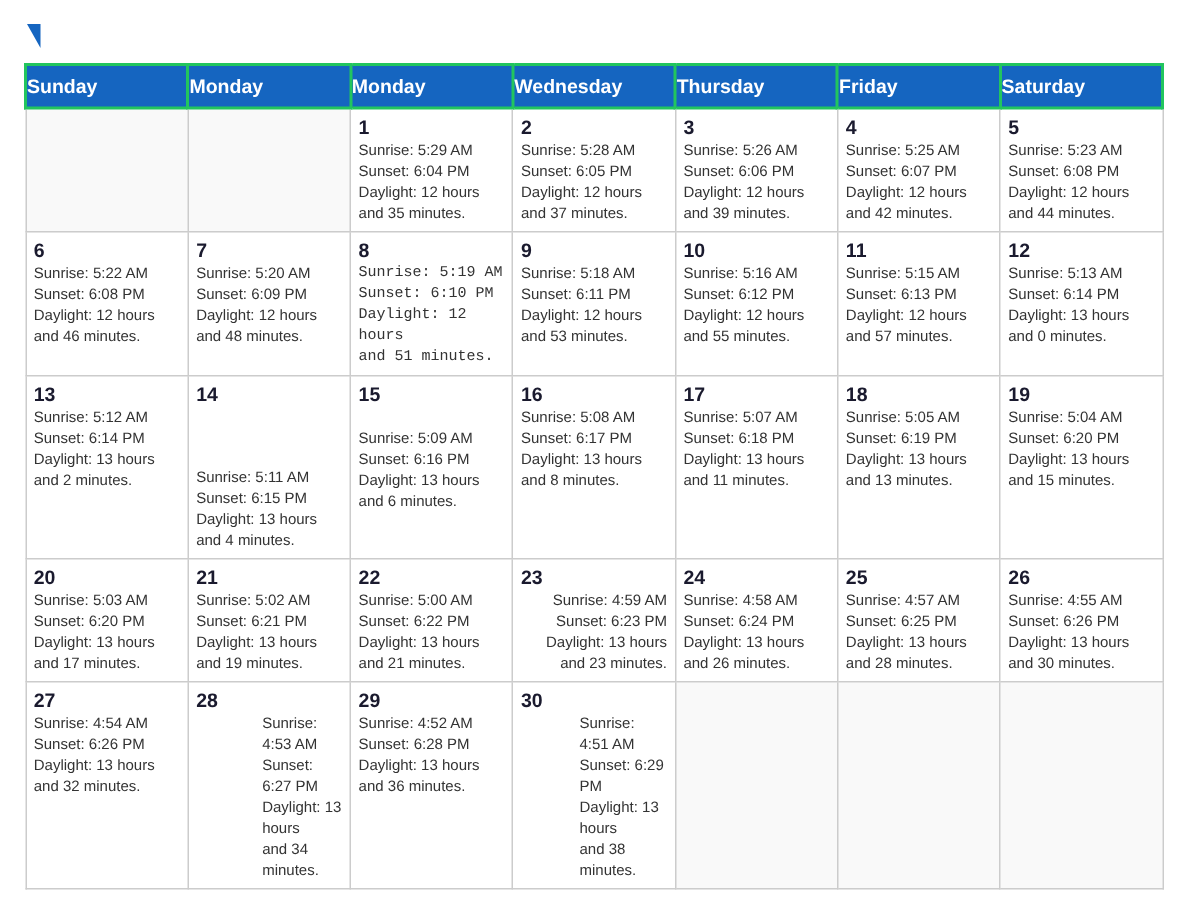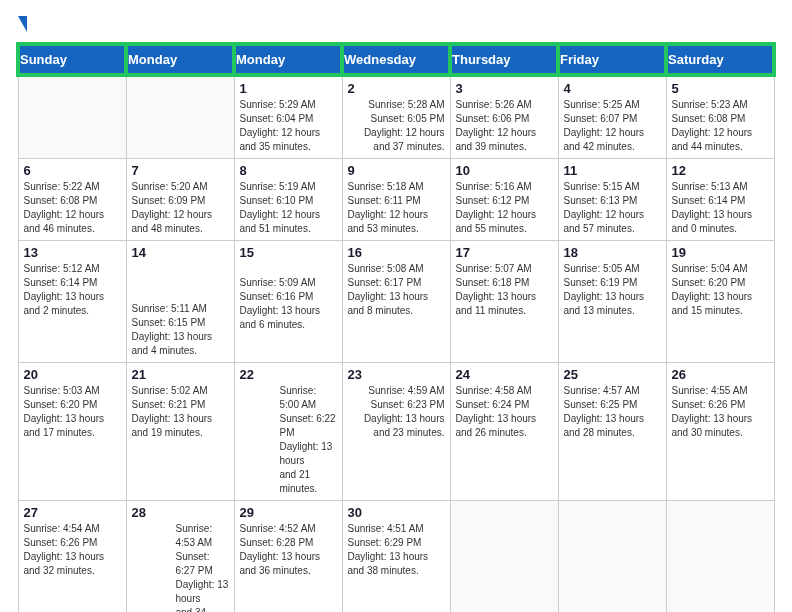--- a/index.html
+++ b/index.html
@@ -33,21 +33,21 @@
       width: 100%;
       border-collapse: collapse;
     }
     .calendar th {
       background: #1565c0;
       color: #fff;
       font-size: 13px;
       font-weight: bold;
       padding: 6px 0;
       text-align: left;
-      border: 4px solid #22c55e;
+      border: 2px solid #22c55e;
     }
     .calendar td {
       vertical-align: top;
       border: 1px solid #ccc;
       padding: 4px 5px;
       font-size: 10px;
       color: #333;
       width: calc(100% / 7);
       min-height: 80px;
       height: 80px;
@@ -114,21 +114,21 @@
         <td class="empty-cell"></td>
         <td>
           <span class="day-number">1</span>
           <div class="cell-text" style="white-space: pre-line;">Sunrise: 5:29 AM
 Sunset: 6:04 PM
 Daylight: 12 hours
 and 35 minutes.</div>
         </td>
         <td>
           <span class="day-number">2</span>
-          <div class="cell-text" style="white-space: pre-line; text-align: right;">Sunrise: 5:28 AM
+          <div class="cell-text" style="white-space: pre-line;">Sunrise: 5:28 AM
 Sunset: 6:05 PM
 Daylight: 12 hours
 and 37 minutes.</div>
         </td>
         <td>
           <span class="day-number">3</span>
           <div class="cell-text" style="white-space: pre-line;">Sunrise: 5:26 AM
 Sunset: 6:06 PM
 Daylight: 12 hours
 and 39 minutes.</div>
@@ -158,21 +158,21 @@
         </td>
         <td>
           <span class="day-number">7</span>
           <div class="cell-text" style="white-space: pre-line;">Sunrise: 5:20 AM
 Sunset: 6:09 PM
 Daylight: 12 hours
 and 48 minutes.</div>
         </td>
         <td>
           <span class="day-number">8</span>
-          <div class="cell-text" style="white-space: pre-line;">Sunrise: 5:19 AM
+          <div class="cell-text" style="white-space: pre-line; font-family: Liberation Mono, monospace;">Sunrise: 5:19 AM
 Sunset: 6:10 PM
 Daylight: 12 hours
 and 51 minutes.</div>
         </td>
         <td>
           <span class="day-number">9</span>
           <div class="cell-text" style="white-space: pre-line;">Sunrise: 5:18 AM
 Sunset: 6:11 PM
 Daylight: 12 hours
 and 53 minutes.</div>
@@ -260,21 +260,21 @@
         </td>
         <td>
           <span class="day-number">21</span>
           <div class="cell-text" style="white-space: pre-line;">Sunrise: 5:02 AM
 Sunset: 6:21 PM
 Daylight: 13 hours
 and 19 minutes.</div>
         </td>
         <td>
           <span class="day-number">22</span>
-          <div class="cell-text" style="white-space: pre-line; margin-left: 40px;">Sunrise: 5:00 AM
+          <div class="cell-text" style="white-space: pre-line;">Sunrise: 5:00 AM
 Sunset: 6:22 PM
 Daylight: 13 hours
 and 21 minutes.</div>
         </td>
         <td>
           <span class="day-number">23</span>
           <div class="cell-text" style="white-space: pre-line; text-align: right;">Sunrise: 4:59 AM
 Sunset: 6:23 PM
 Daylight: 13 hours
 and 23 minutes.</div>
@@ -318,21 +318,21 @@
         </td>
         <td>
           <span class="day-number">29</span>
           <div class="cell-text" style="white-space: pre-line;">Sunrise: 4:52 AM
 Sunset: 6:28 PM
 Daylight: 13 hours
 and 36 minutes.</div>
         </td>
         <td>
           <span class="day-number">30</span>
-          <div class="cell-text" style="white-space: pre-line;">Sunrise: 4:51 AM
+          <div class="cell-text" style="white-space: pre-line; margin-left: 39px;">Sunrise: 4:51 AM
 Sunset: 6:29 PM
 Daylight: 13 hours
 and 38 minutes.</div>
         </td>
         <td class="empty-cell"></td>
         <td class="empty-cell"></td>
         <td class="empty-cell"></td>
       </tr>
     </tbody>
 </table>

